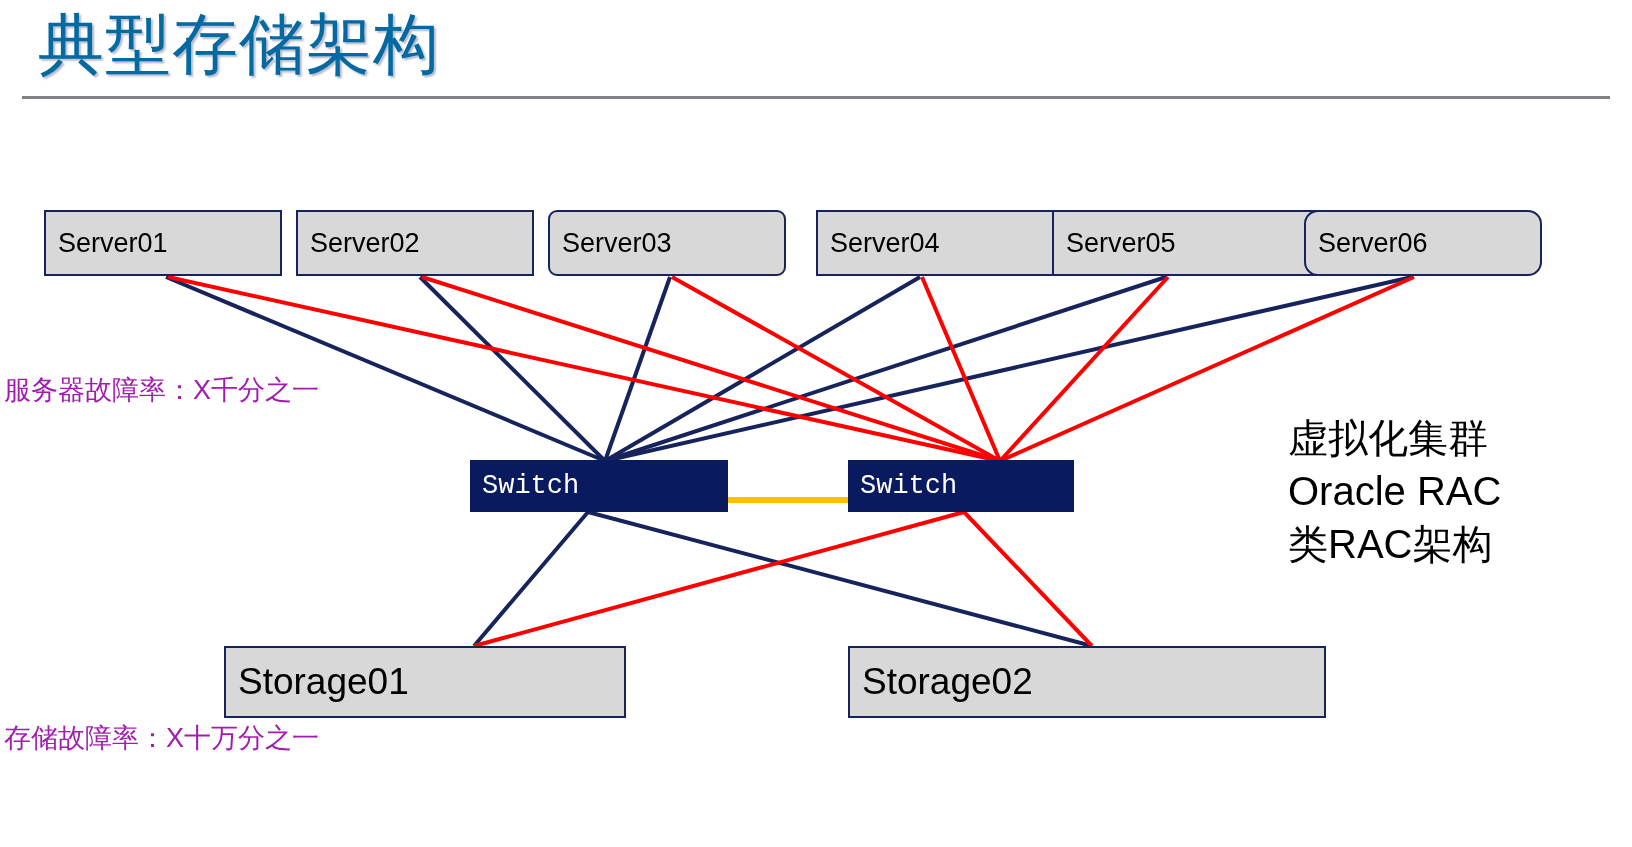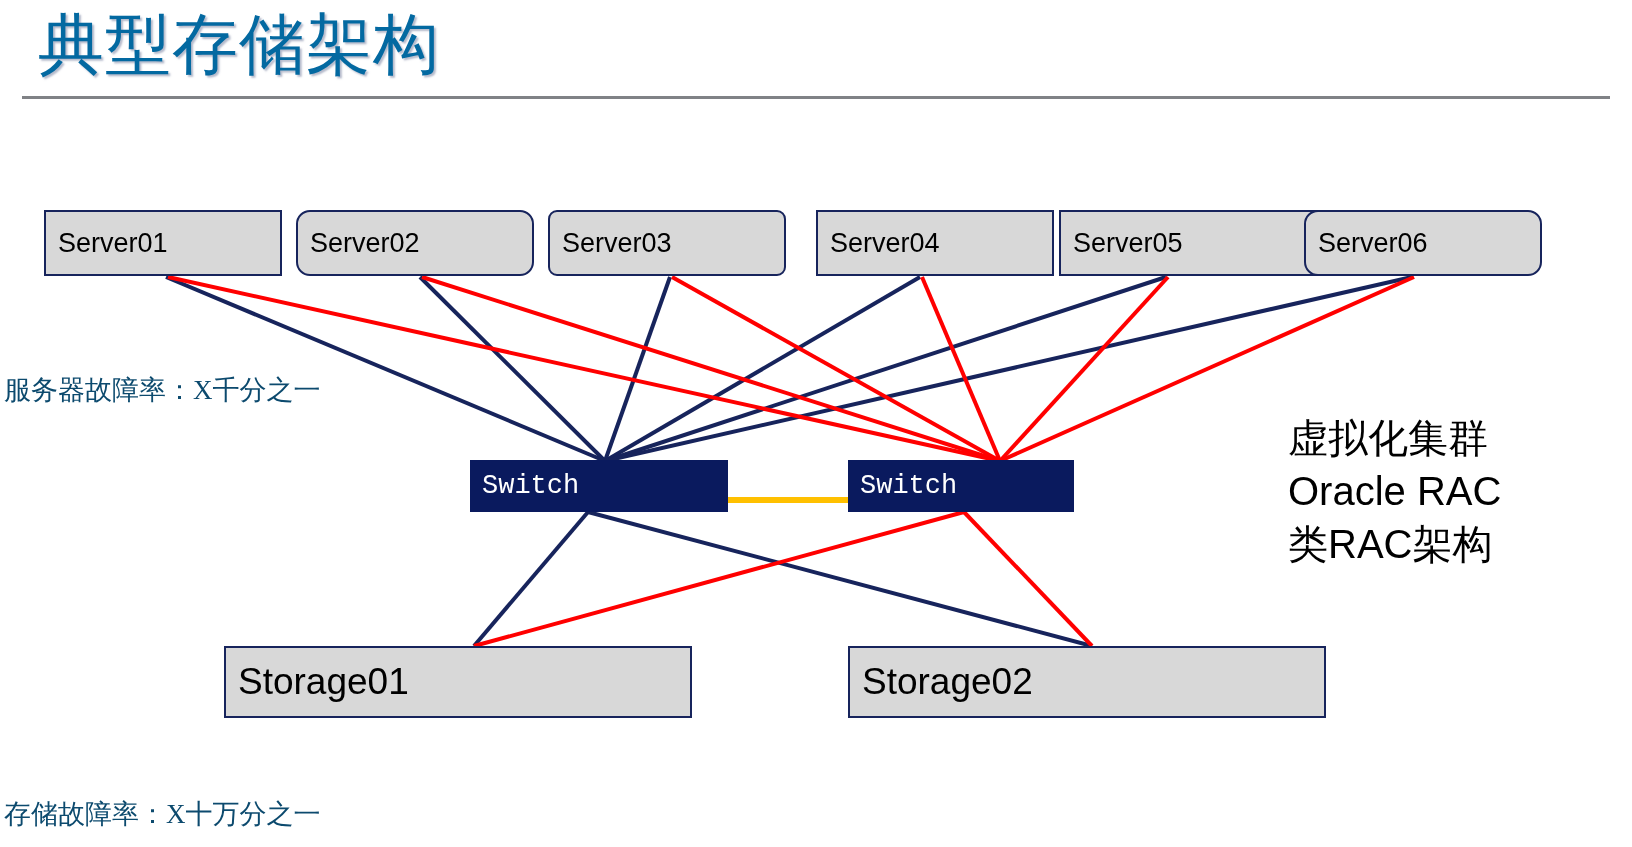--- a/index.html
+++ b/index.html
@@ -57,23 +57,22 @@
     color:#ffffff;
     font-size:27px;
     height:52px;
     border:none;
     font-family:Liberation Mono, monospace;
   }
 
   
   .note{
     position:absolute;
-    color:#0c4a6e;
+    color:#a21caf;
     white-space:nowrap;
-    font-family:Liberation Serif, serif;
   }
   .note-left{font-size:27px;}
   .cluster-note{
     position:absolute;
     color:#000;
     font-size:40px;
     line-height:53px;
     white-space:nowrap;
   }
   .cluster-note div{white-space:nowrap;}
@@ -113,52 +112,52 @@
       </g>
     <g id="g-inter">
         <line x1="700" y1="500" x2="848" y2="500" stroke="#ffc000" stroke-width="6"></line>
       </g>
   </svg>
 
   <div id="nodes">
       <div class="node server" style="left: 44px; top: 210px; width: 238px;">
         <span>Server01</span>
       </div>
-      <div class="node server" style="left: 296px; top: 210px; width: 238px; border-radius: 14px;">
+      <div class="node server" style="left: 296px; top: 210px; width: 238px;">
         <span>Server02</span>
       </div>
       <div class="node server" style="left: 548px; top: 210px; width: 238px; border-radius: 9px;">
         <span>Server03</span>
       </div>
       <div class="node server" style="left: 800px; top: 210px; width: 238px; margin-left: 16px;">
         <span>Server04</span>
       </div>
-      <div class="node server" style="left: 1052px; top: 210px; width: 280px; margin-left: 7px;">
+      <div class="node server" style="left: 1052px; top: 210px; width: 280px;">
         <span>Server05</span>
       </div>
       <div class="node server" style="left: 1304px; top: 210px; width: 238px; border-radius: 14px;">
         <span>Server06</span>
       </div>
       <div class="node switch" style="left: 470px; top: 460px; width: 258px;">
         <span>Switch</span>
       </div>
       <div class="node switch" style="left: 848px; top: 460px; width: 226px;">
         <span>Switch</span>
       </div>
-      <div class="node storage" style="left: 224px; top: 646px; width: 468px;">
+      <div class="node storage" style="left: 224px; top: 646px; width: 402px;">
         <span>Storage01</span>
       </div>
       <div class="node storage" style="left: 848px; top: 646px; width: 478px;">
         <span>Storage02</span>
       </div>
     </div>
 
   <div class="note note-left" id="note-servers" style="left: 4px; top: 372px;">服务器故障率：X千分之一</div>
 
-  <div class="note note-left" id="note-storage" style="left: 4px; top: 796px;">存储故障率：X十万分之一</div>
+  <div class="note note-left" id="note-storage" style="left: 4px; top: 720px;">存储故障率：X十万分之一</div>
 
   <div class="cluster-note" id="cluster-note" style="left: 1288px; top: 412px;">
       <div>虚拟化集群</div>
       <div>Oracle RAC</div>
       <div>类RAC架构</div>
     </div>
 
 </div>
 
 </body></html>

